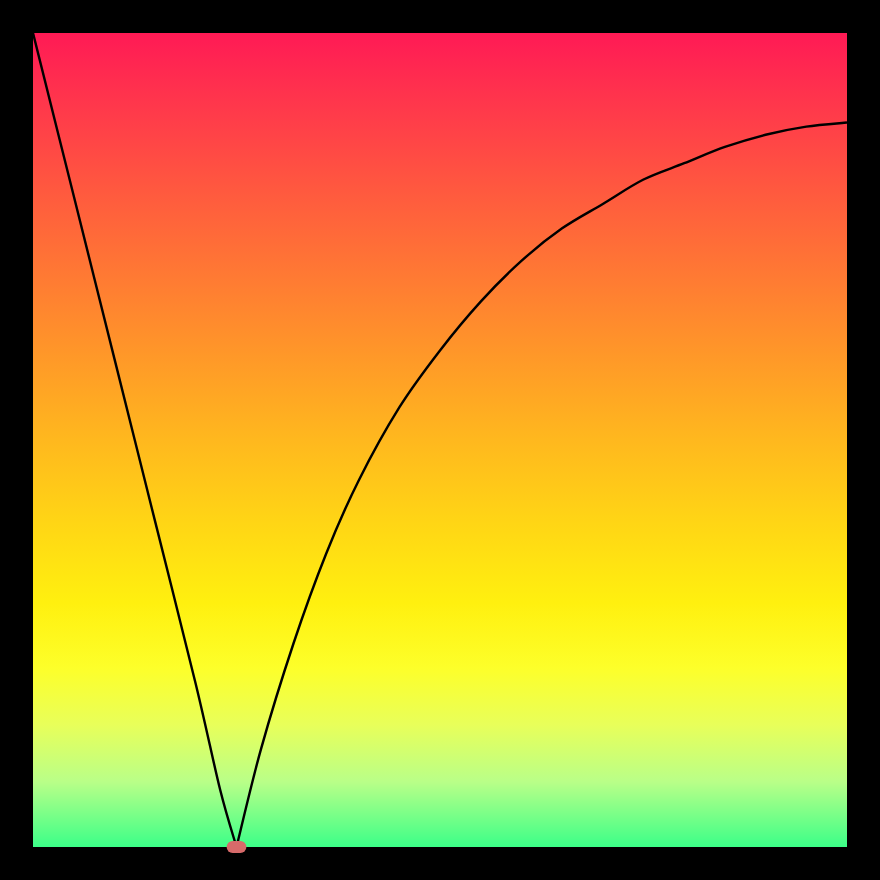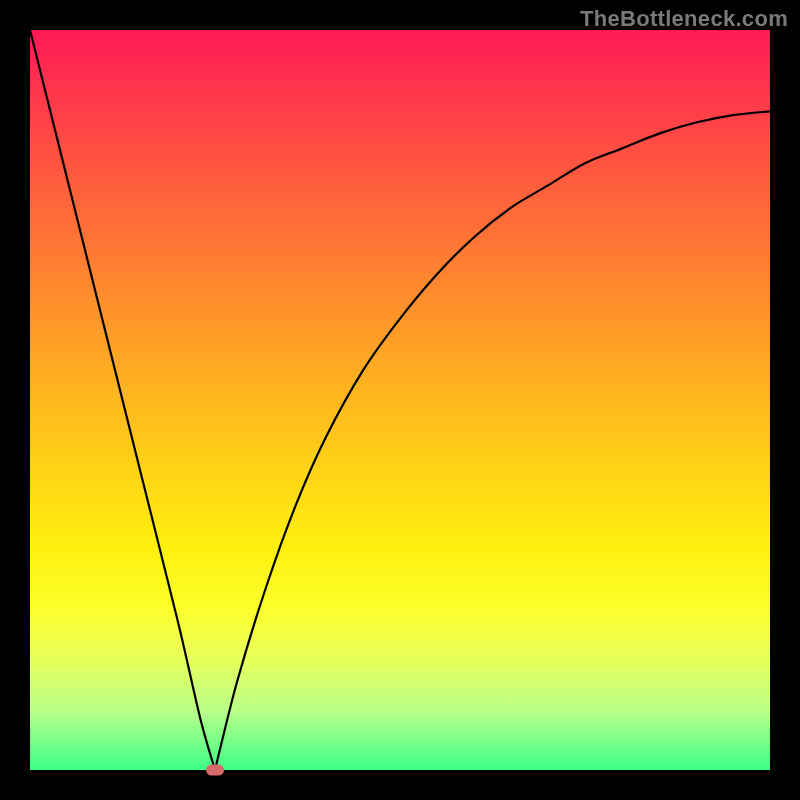--- a/index.html
+++ b/index.html
@@ -73,14 +73,13 @@
 <div class="frame">
 
   <div class="plot-bg"></div>
 
   <svg class="curve-svg" viewBox="0 0 740 740" preserveAspectRatio="none">
     <path id="curve-path" fill="none" stroke="#000" stroke-width="2.2" d="M 0.00 0.00 C 5.92 23.68, 25.16 100.64, 37.00 148.00 C 48.84 195.36, 62.16 248.64, 74.00 296.00 C 85.84 343.36, 99.16 396.64, 111.00 444.00 C 122.84 491.36, 138.53 552.93, 148.00 592.00 C 157.47 631.07, 164.28 664.52, 170.20 688.20 C 176.12 711.88, 182.63 731.71, 185.00 740.00 C 187.37 748.29, 181.45 754.21, 185.00 740.00 C 188.55 725.79, 198.91 680.80, 207.20 651.20 C 215.49 621.60, 227.33 583.42, 236.80 555.00 C 246.27 526.58, 256.93 497.28, 266.40 473.60 C 275.87 449.92, 285.34 428.31, 296.00 407.00 C 306.66 385.69, 321.16 359.34, 333.00 340.40 C 344.84 321.46, 358.16 303.99, 370.00 288.60 C 381.84 273.21, 395.16 257.22, 407.00 244.20 C 418.84 231.18, 432.16 217.86, 444.00 207.20 C 455.84 196.54, 469.16 185.89, 481.00 177.60 C 492.84 169.31, 506.16 162.50, 518.00 155.40 C 529.84 148.30, 543.16 139.12, 555.00 133.20 C 566.84 127.28, 580.16 123.14, 592.00 118.40 C 603.84 113.66, 617.16 107.74, 629.00 103.60 C 640.84 99.46, 654.16 95.46, 666.00 92.50 C 677.84 89.54, 691.16 86.88, 703.00 85.10 C 714.84 83.32, 734.08 81.99, 740.00 81.40"></path>
   </svg>
 
   <div class="marker" id="min-marker" style="left: 215px; top: 770px; background: rgb(215, 106, 106);"></div>
 
-  <div class="watermark">TheBottleneck.com</div>
 </div>
 
 </body></html>

